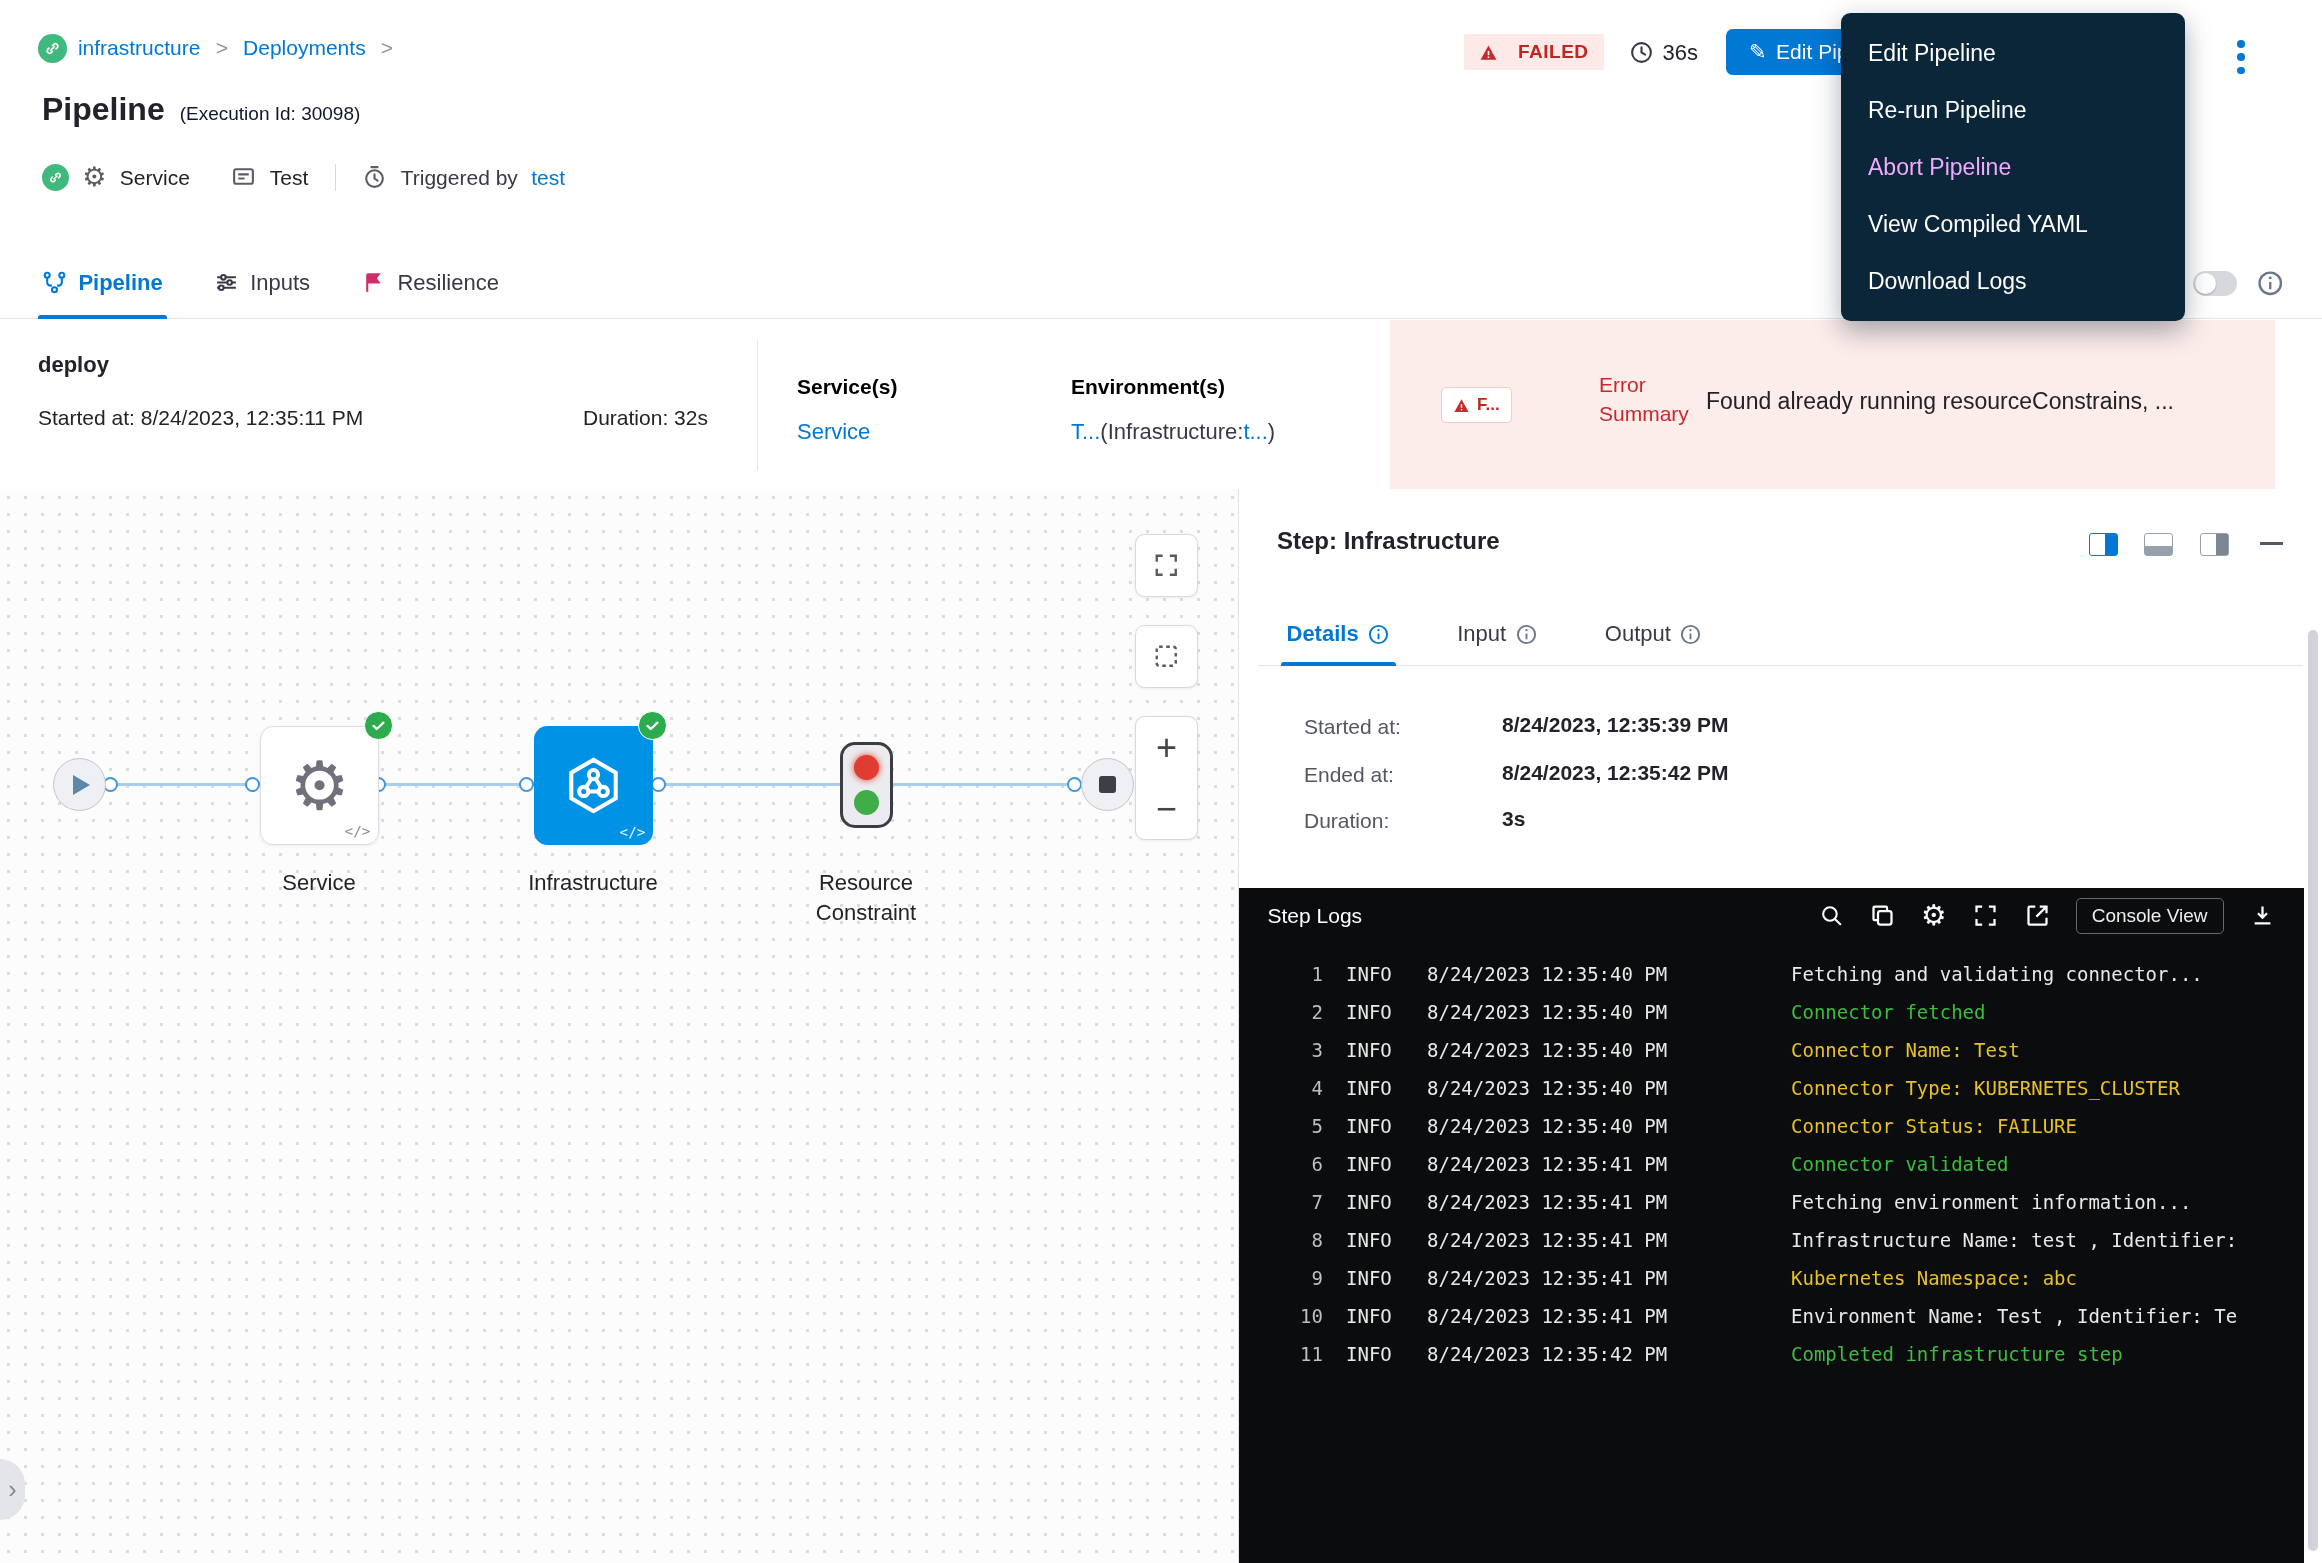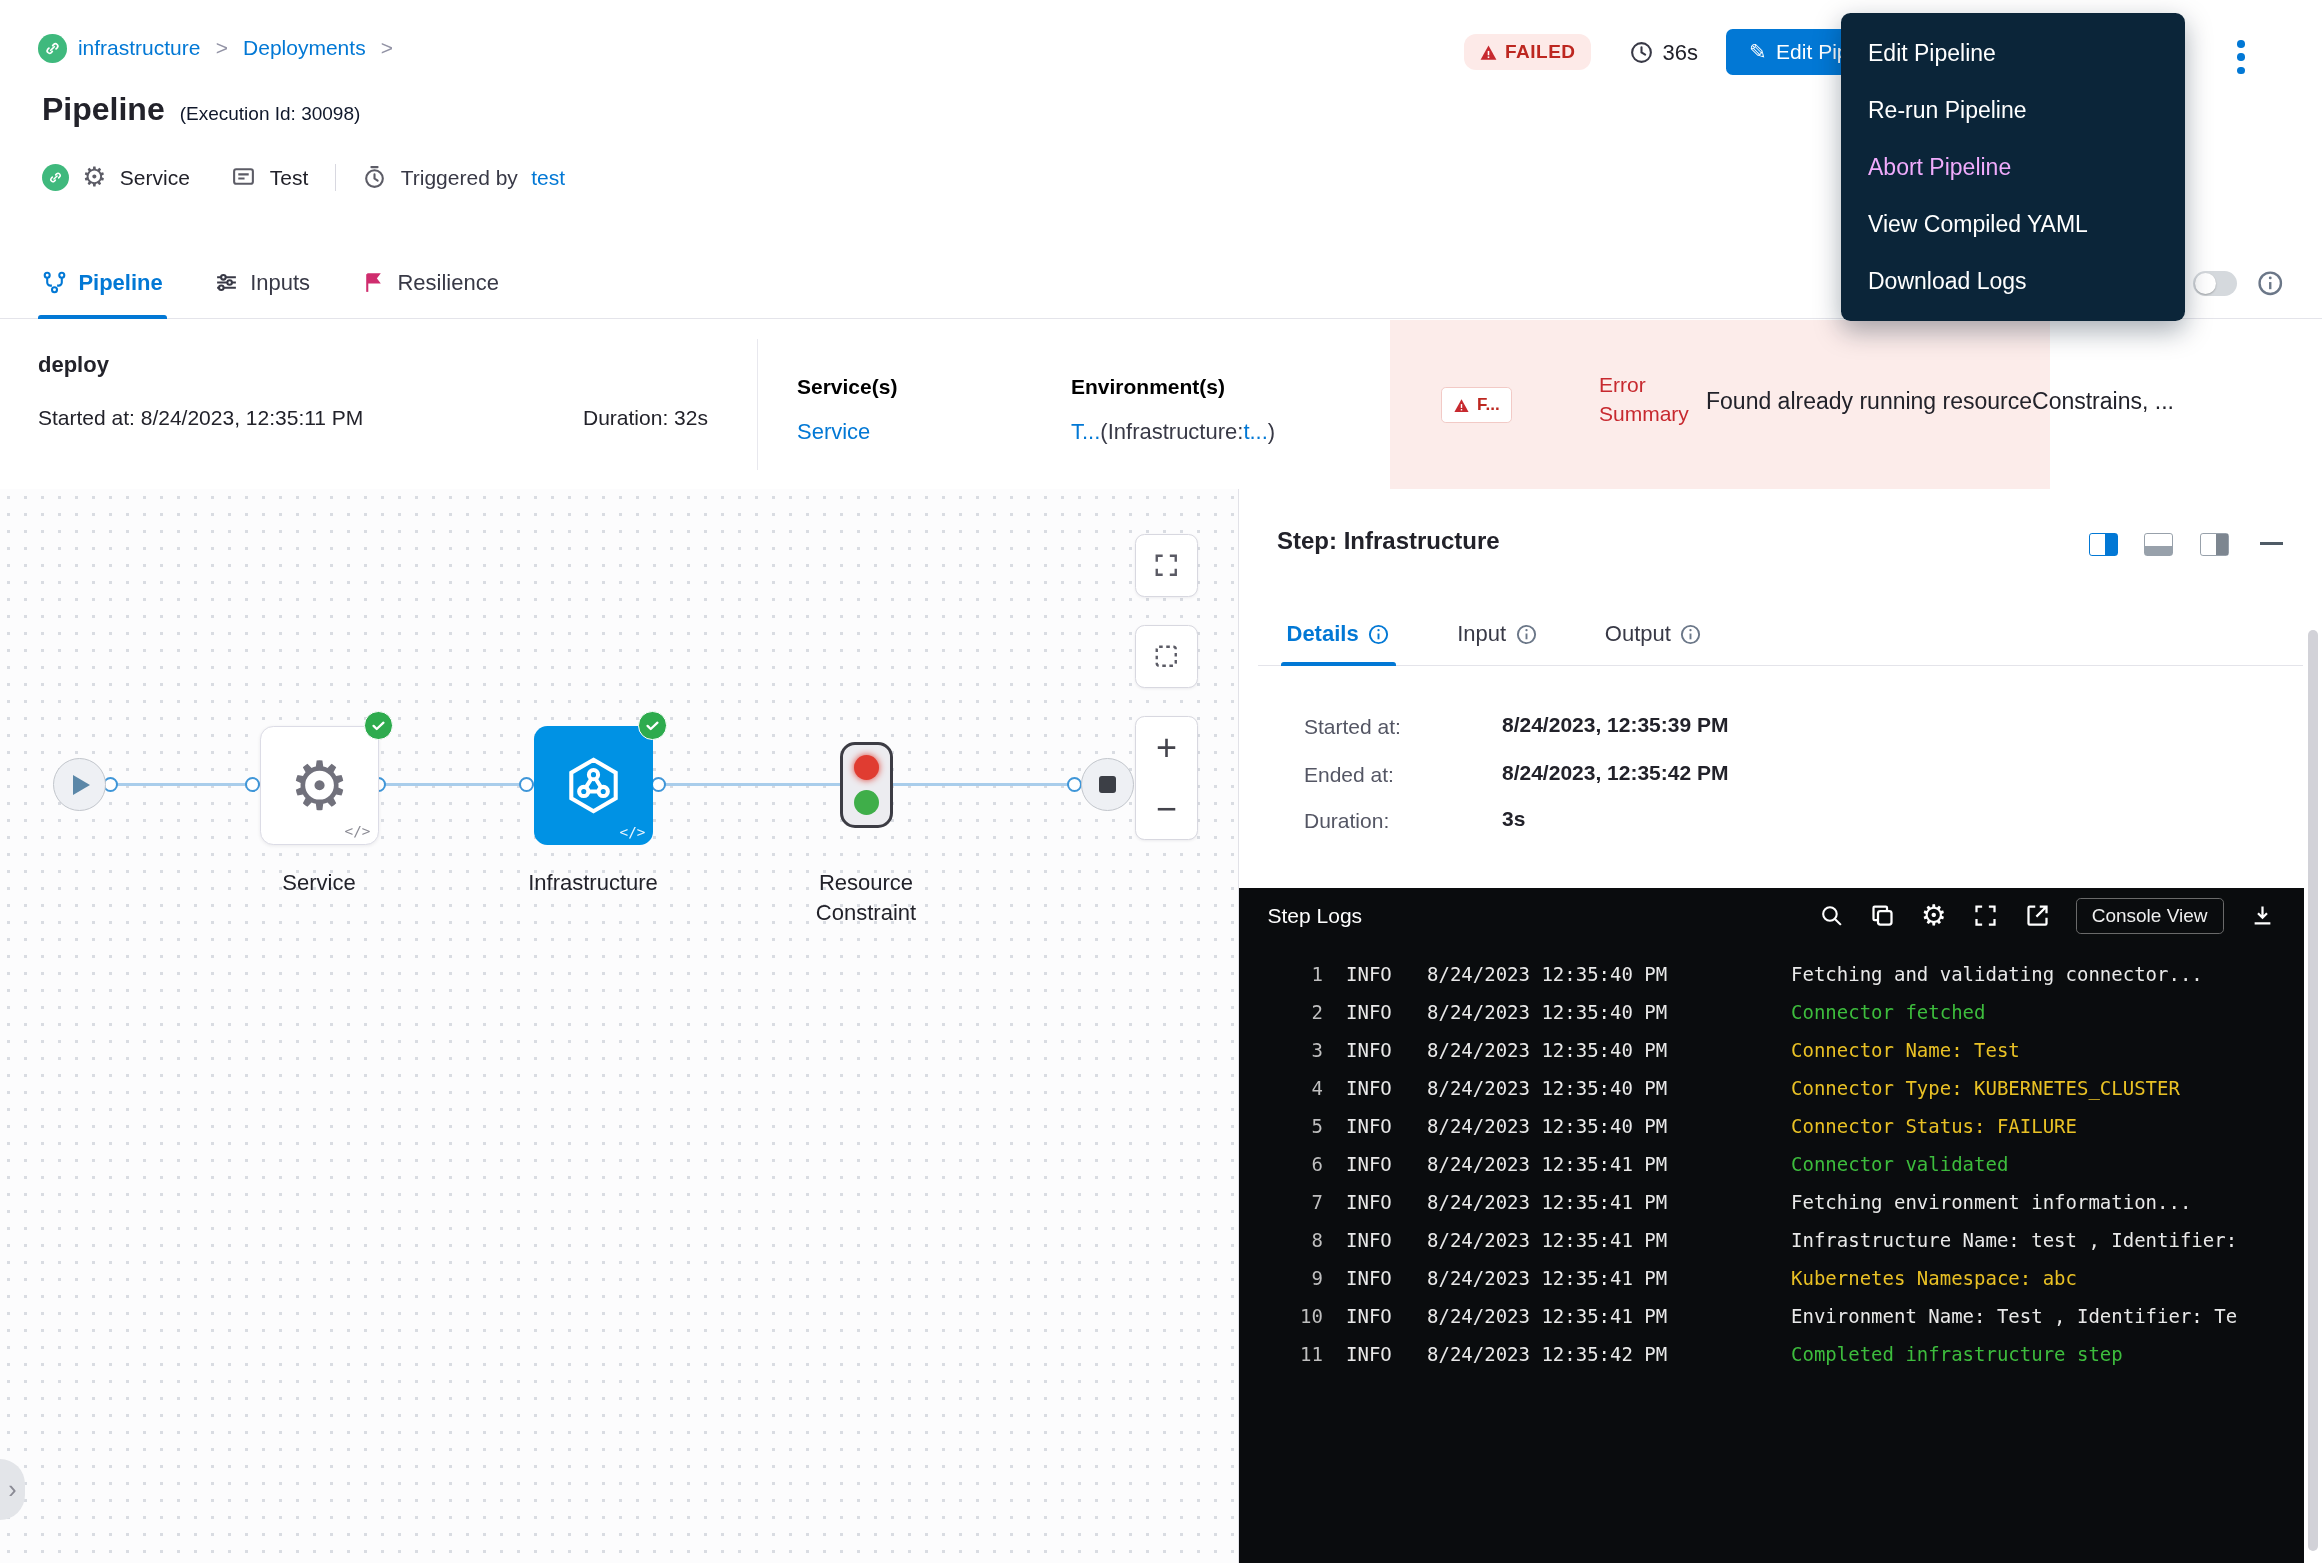--- a/index.html
+++ b/index.html
@@ -14,37 +14,37 @@
   .topbar{position:absolute;left:0;top:0;width:2323px;height:247px;background:#fff;border-bottom:1px solid #f0f0f4}
   .crumb-row{position:absolute;left:38px;top:34px;display:flex;align-items:center;gap:11.4px;font-size:21px}
   .logo-circ{width:28.5px;height:28.5px;border-radius:50%;background:#3fb97d;display:flex;align-items:center;justify-content:center}
   .title-row{position:absolute;left:42px;top:91px;display:flex;align-items:baseline;gap:15px}
   .page-title{font-size:32px;font-weight:bold;color:#22222a}
   .exec-id{font-size:19px;color:#0f172a}
   .meta-row{position:absolute;left:42px;top:164px;display:flex;align-items:center;gap:13.3px;font-size:21px;color:#22222a}
   .vdiv{width:1px;height:27px;background:#d8d8e0;margin:0 13.3px}
   .gear-glyph{font-size:27px;color:#5c5c66;line-height:1}
 
-  .failed-badge{position:absolute;left:1464px;top:34px;height:36px;padding:0 15px;background:#fdeae8;border-radius:12px;display:flex;align-items:center;gap:7px}
+  .failed-badge{position:absolute;left:1464px;top:34px;height:36px;padding:0 15px;background:#fdeae8;border-radius:2px;display:flex;align-items:center;gap:20px}
   .failed-badge span{color:#bd2720;font-weight:bold;font-size:19px;letter-spacing:0.5px}
   .elapsed{position:absolute;left:1629px;top:40px;display:flex;gap:8.6px;font-size:22px;color:#22222a}
   .edit-btn{position:absolute;left:1726px;top:28.5px;height:46px;padding:0 23px;background:#0278d5;color:#fff;border:none;border-radius:6.7px;display:flex;align-items:center;gap:9.5px;font-size:21px;z-index:2}
   .kebab{position:absolute;left:2237px;top:40px;display:flex;flex-direction:column;gap:5.7px;z-index:60}
   .kebab i{width:7.6px;height:7.6px;border-radius:50%;background:#0278d5}
 
   
   .tabbar{position:absolute;left:0;top:247px;width:2323px;height:72px;background:#fff;border-bottom:1px solid #e4e4ea;display:flex;align-items:center;padding-left:42px;box-sizing:border-box;gap:51px}
   .tab{position:relative;height:72px;display:flex;align-items:center;gap:11.4px;font-size:22px;color:#383946}
   .tab.active{color:#0278d5;font-weight:bold}
   .tab.active::after{content:"";position:absolute;left:-3.8px;right:-3.8px;bottom:0;height:3.8px;background:#0278d5;border-radius:2.9px 2.9px 0 0}
   .toggle{position:absolute;left:2193px;top:24px;width:44px;height:25px;border-radius:12.4px;background:#d5d9dd}
   .toggle .knob{position:absolute;left:1.9px;top:1.9px;width:21px;height:21px;border-radius:50%;background:#fff;box-shadow:0 1px 1.9px rgba(0,0,0,.25)}
 
   
-  .stagebar{position:absolute;left:0;top:320px;width:2050px;height:169px;background:#fff;border-bottom:6px solid #4c1d95}
+  .stagebar{position:absolute;left:0;top:320px;width:2275px;height:169px;background:#fff;border-bottom:6px solid #4c1d95}
   .stage-name{position:absolute;left:38px;top:32px;font-size:22px;font-weight:bold}
   .stage-kv{font-size:21px;color:#22222a}
   .col-h{font-size:21px;font-weight:bold;color:#000000}
   .col-v{font-size:22px}
   .err-zone{position:absolute;left:1390px;top:0;right:0;bottom:0;background:#fcecea}
   .err-badge{position:absolute;left:51px;top:67px;height:34px;padding:0 11.4px;background:#fff;border:1px solid #f2cac6;border-radius:4.8px;display:flex;align-items:center;gap:6.7px}
   .err-badge span{color:#bd2720;font-weight:bold;font-size:17px}
   .err-label{position:absolute;left:209px;top:51px;width:107px;font-size:21px;line-height:28.5px;color:#c7292f}
   .err-text{position:absolute;left:316px;top:68px;width:590px;font-size:23px;color:#22222a;white-space:nowrap;overflow:hidden}
 

